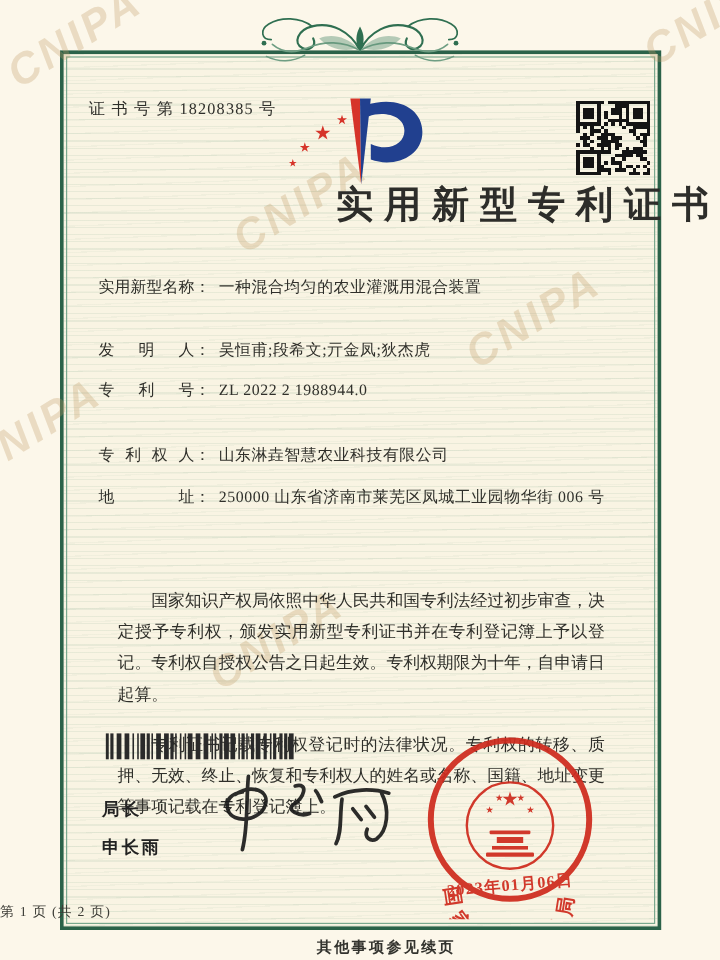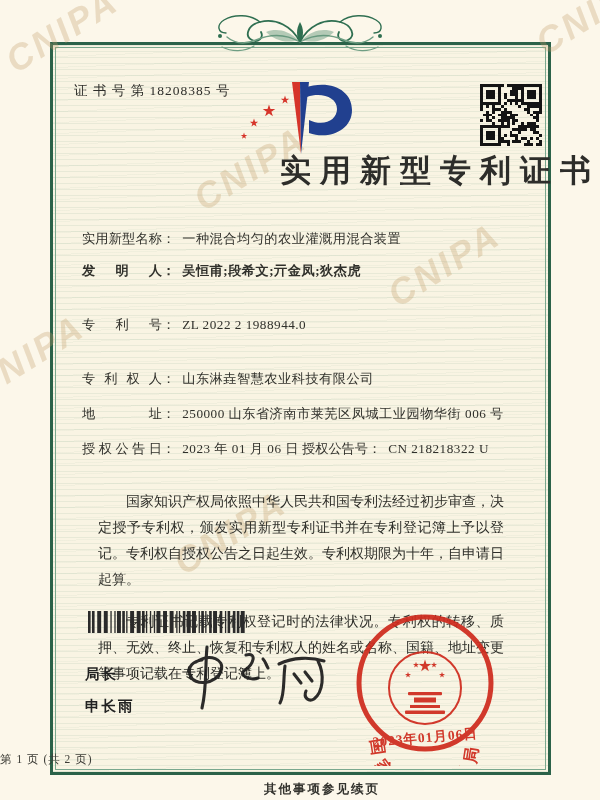--- a/index.html
+++ b/index.html
@@ -341,37 +341,31 @@
         <rect x="19" y="20" width="1" height="1" fill="#141414"></rect>
         <rect x="20" y="20" width="1" height="1" fill="#141414"></rect>
       </svg>
   </div>
 
   <div class="title">实用新型专利证书</div>
 
   <div class="row" style="top:230px;">
     <span class="flabel">实用新型名称</span><span class="fcolon">：</span><span class="fvalue">一种混合均匀的农业灌溉用混合装置</span>
   </div>
-  <div class="row" style="top:262px;font-weight:bold;">
+  <div class="row" style="top:283px;">
     <span class="flabel">发明人</span><span class="fcolon">：</span><span class="fvalue">吴恒甫;段希文;亓金凤;狄杰虎</span>
   </div>
   <div class="row" style="top:316px;">
     <span class="flabel">专利号</span><span class="fcolon">：</span><span class="fvalue">ZL 2022 2 1988944.0</span>
   </div>
   <div class="row" style="top:370px;">
     <span class="flabel">专利权人</span><span class="fcolon">：</span><span class="fvalue">山东淋垚智慧农业科技有限公司</span>
   </div>
   <div class="row" style="top:405px;">
     <span class="flabel">地址</span><span class="fcolon">：</span><span class="fvalue">250000  山东省济南市莱芜区凤城工业园物华街 006 号</span>
-  </div>
-  <div class="row" style="top:440px;">
-    <span class="flabel">授权公告日</span><span class="fcolon">：</span><span class="fvalue">2023 年 01 月 06 日</span>
-    <span class="row2nd">
-      <span>授权公告号</span><span class="fcolon">：</span><span class="fvalue">CN 218218322 U</span>
-    </span>
   </div>
 
   <div class="bodytext">
     <p>国家知识产权局依照中华人民共和国专利法经过初步审查，决定授予专利权，颁发实用新型专利证书并在专利登记簿上予以登记。专利权自授权公告之日起生效。专利权期限为十年，自申请日起算。</p>
     <p>专利证书记载专利权登记时的法律状况。专利权的转移、质押、无效、终止、恢复和专利权人的姓名或名称、国籍、地址变更等事项记载在专利登记簿上。</p>
   </div>
 
   <div class="barcode">
     <svg id="bc" width="158" height="22" preserveAspectRatio="none" viewBox="0 0 120 22">
         <rect x="0" y="0" width="2" height="22" fill="#2a2a2a"></rect>

